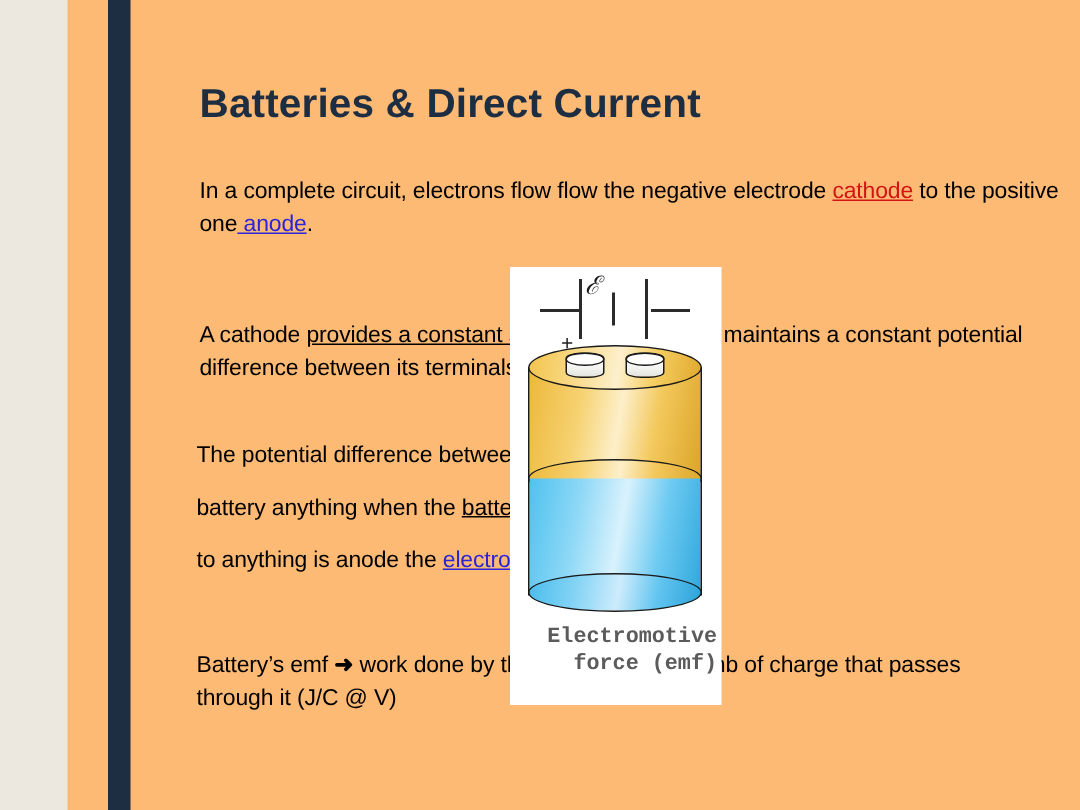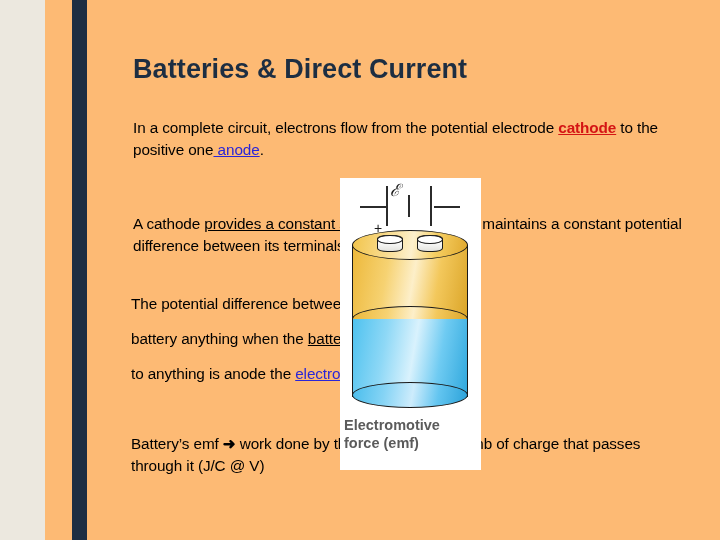--- a/index.html
+++ b/index.html
@@ -53,21 +53,21 @@
     line-height: 1.45;
     letter-spacing: -0.1px;
   }
 
   #para-1 { left: 88px; top: 102px; width: 580px; }
   #para-2 { left: 88px; top: 198px; width: 580px; }
   #para-3 { left: 86px; top: 272px; width: 580px; line-height: 2.28; }
   #para-4 { left: 86px; top: 418px; width: 540px; }
 
   .u        { text-decoration: underline; }
-  .kw-red   { color: #d41414; font-weight: bold; text-decoration: underline; }
+  .kw-red   { color: #d41414; font-weight: normal; text-decoration: underline; }
   .kw-blue  { color: #2a25d8; font-weight: normal; text-decoration: underline; }
   .arrow    { font-weight: bold; }
 
   
   #battery-figure {
     position: absolute;
     left: 295px;
     top: 178px;
     width: 141px;
     height: 292px;
@@ -199,38 +199,38 @@
     box-sizing: border-box;
   }
   .terminal.t1 .terminal-cap { left: -1.5px; top: -1.5px; }
   .terminal.t2 .terminal-cap { left: -1.5px; top: -1.5px; }
 
   .fig-caption {
     position: absolute;
     left: 4px;
     top: 238px;
     width: 134px;
-    text-align: left;
+    text-align: right;
     font-size: 14.5px;
     font-weight: bold;
     color: #5b5b5b;
     line-height: 1.25;
-    font-family: Liberation Sans, sans-serif;
+    font-family: Liberation Mono, monospace;
   }
 </style>
 </head>
 <body>
 
 <div id="slide">
 
   <div class="accent-stripe"></div>
 
   <h1 class="slide-title">Batteries &amp; Direct Current</h1>
 
-  <p class="body-block" id="para-1"><span>In a complete circuit, electrons flow from the potential electrode </span><span class="kw-red">cathode</span><span> to the positive one</span><span class="kw-blue"> anode</span><span>.</span></p>
+  <p class="body-block" id="para-1"><span>In a complete circuit, electrons flow flow the negative electrode </span><span class="kw-red">cathode</span><span> to the positive one</span><span class="kw-blue"> anode</span><span>.</span></p>
 
   <p class="body-block" id="para-2"><span>A cathode </span><span class="u">provides a constant source of voltage</span><span> – it maintains a constant potential difference between its terminals.</span></p>
 
   <p class="body-block" id="para-3"><span>The potential difference between the</span><br><span>battery anything when the </span><span class="u">battery is not connected</span><br><span>to anything is anode the </span><span class="kw-blue">electromotive force</span><span> (emf).</span></p>
 
   <p class="body-block" id="para-4"><span>Battery’s emf </span><span class="arrow">➜</span><span> work done by the battery per coulomb of charge that passes through it (J/C @ V)</span></p>
 
   <div id="battery-figure">
 
     <div class="schematic">

